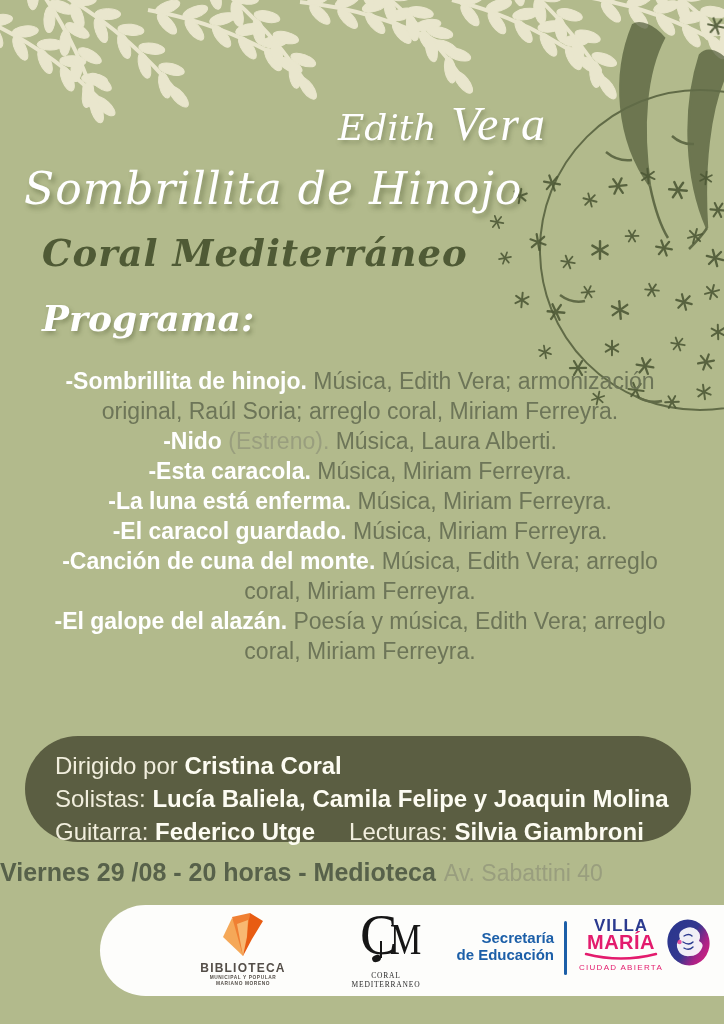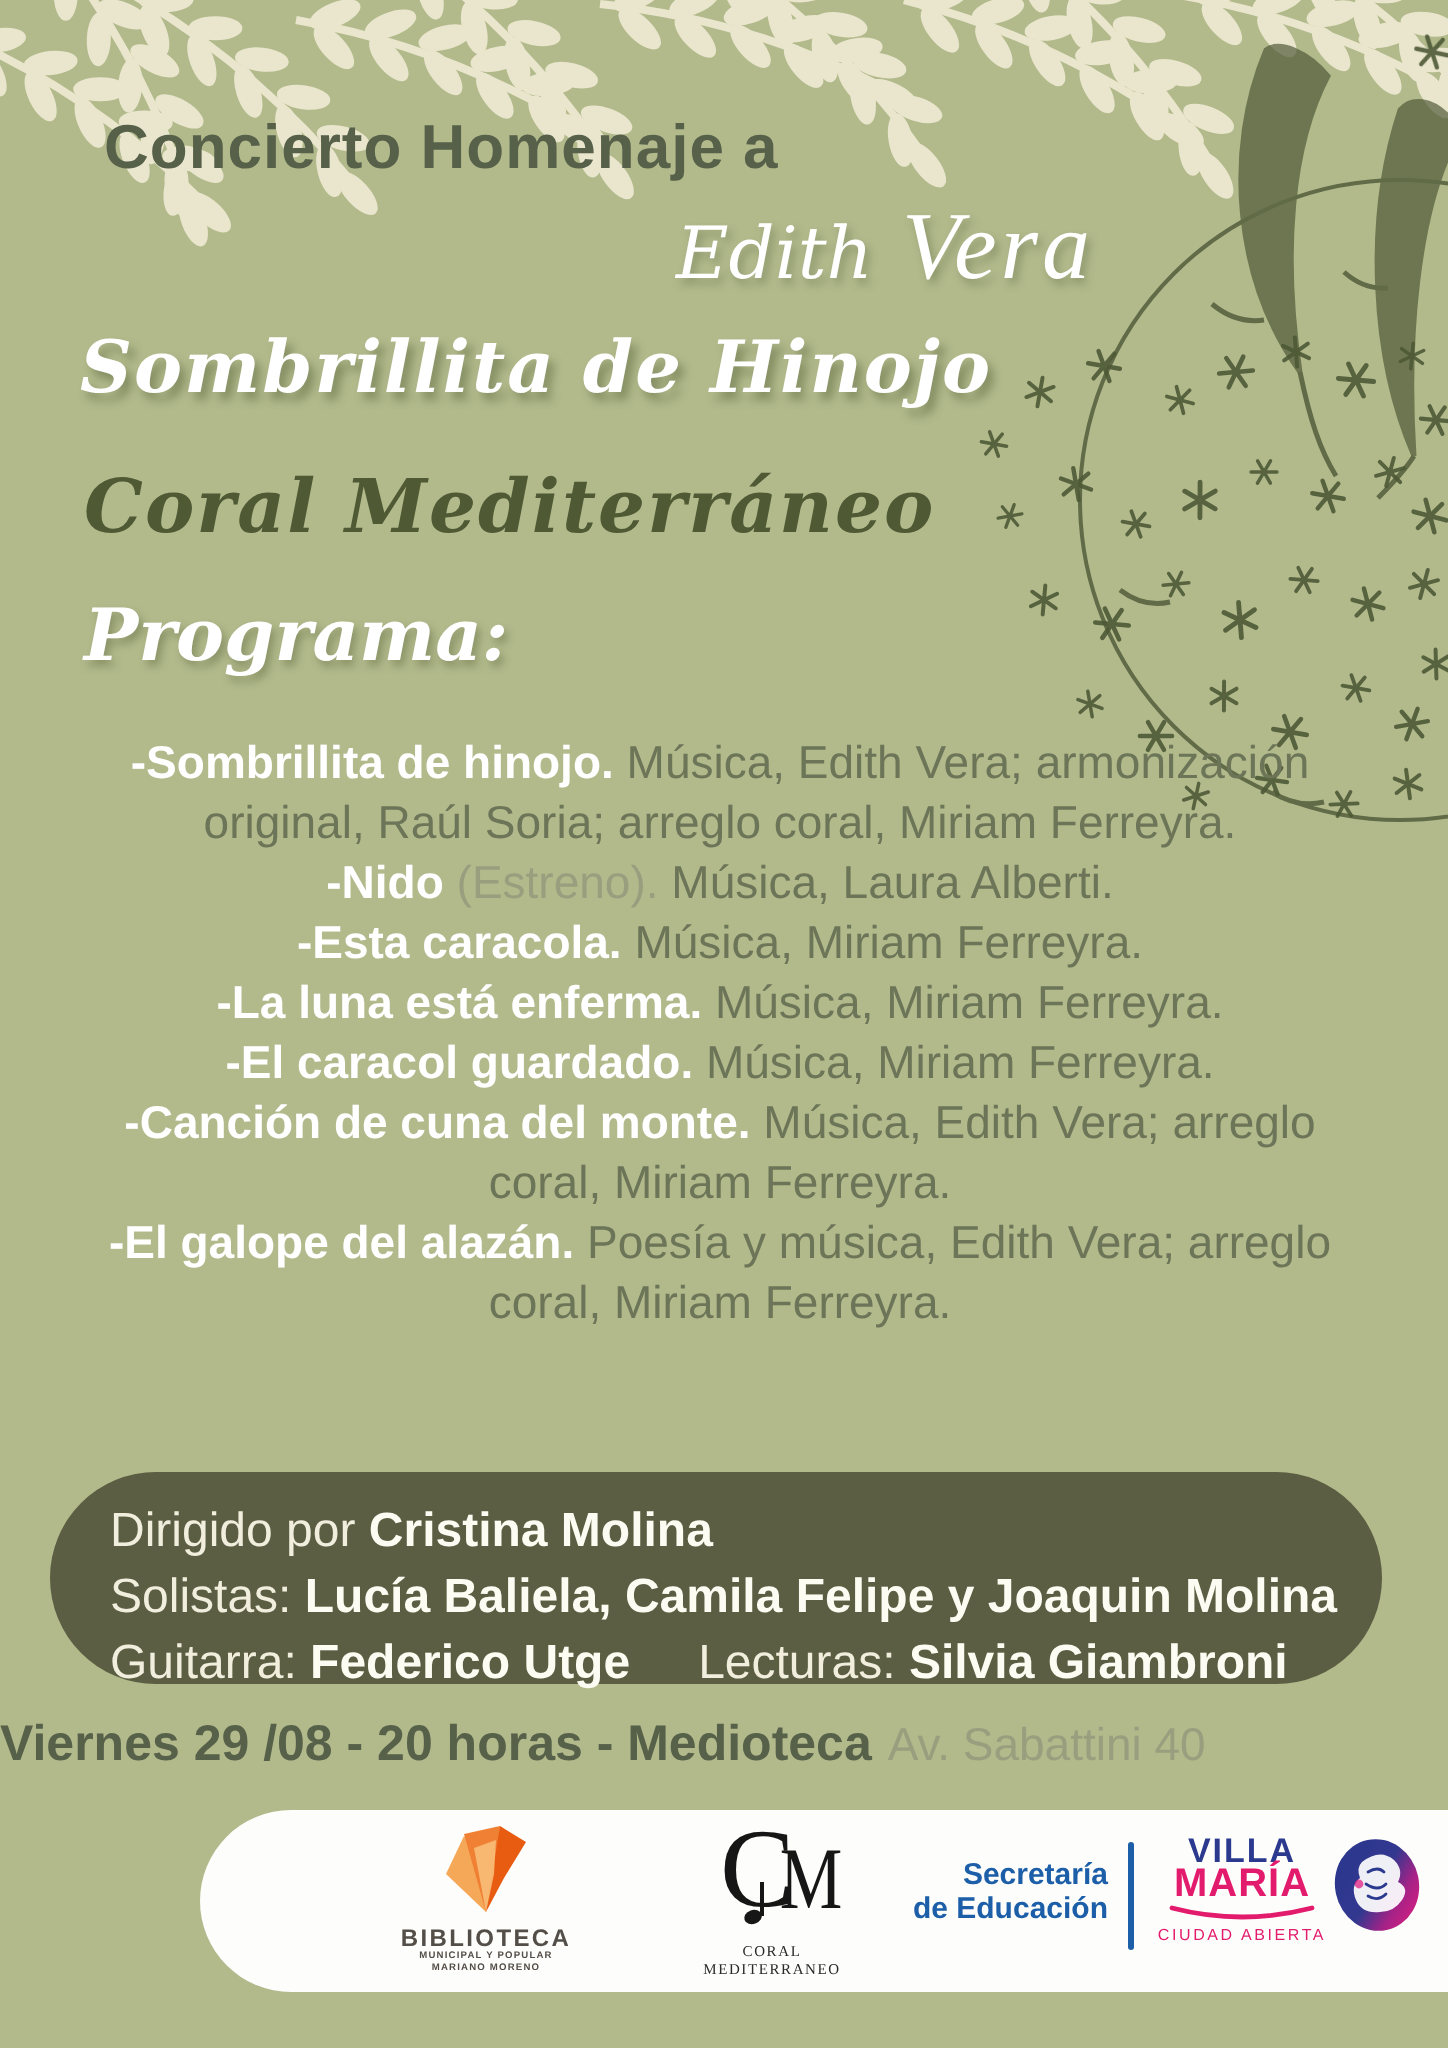--- a/index.html
+++ b/index.html
@@ -16,23 +16,23 @@
   .kicker{
     left:52px;top:56px;
     font-size:31px;font-weight:700;letter-spacing:.5px;
     color:var(--ink-dark,#57614a);
   }
   .honoree{left:338px;top:96px;white-space:nowrap;color:#fff;
     text-shadow:2px 3px 4px rgba(70,80,45,.35);}
   .honoree .first{font-family:"DejaVu Serif",serif;font-style:italic;font-weight:400;font-size:36px;}
   .honoree .last{font-family:Liberation Serif, serif;font-style:italic;font-weight:400;font-size:48px;margin-left:10px;letter-spacing:2px;}
   .main-title{
-    left:40px;top:163px;white-space:nowrap;
-    font-family:"DejaVu Serif",serif;font-style:italic;font-weight:700;
-    font-size:36px;letter-spacing:1px;color:#fff;
+    left:24px;top:163px;white-space:nowrap;
+    font-family:"DejaVu Serif",serif;font-style:italic;font-weight:400;
+    font-size:44px;letter-spacing:1px;color:#fff;
     text-shadow:3px 4px 5px rgba(77,88,48,.45);
   }
   .subtitle{
     left:42px;top:231px;white-space:nowrap;
     font-family:"DejaVu Serif",serif;font-style:italic;font-weight:700;
     font-size:37px;letter-spacing:1px;color:var(--ink-subtitle,#4f5a35);
   }
   .prog-heading{
     left:42px;top:297px;
     font-family:"DejaVu Serif",serif;font-style:italic;font-weight:700;
@@ -175,21 +175,20 @@
       <use href="#fl" transform="translate(678,344) rotate(10) scale(.85)"></use>
       <use href="#fl" transform="translate(706,362) rotate(50) scale(1)"></use>
       <use href="#fl" transform="translate(718,332) rotate(28) scale(.9)"></use>
       <use href="#fl" transform="translate(598,398) rotate(42) scale(.8)"></use>
       <use href="#fl" transform="translate(636,390) rotate(8) scale(.95)"></use>
       <use href="#fl" transform="translate(672,402) rotate(58) scale(.85)"></use>
       <use href="#fl" transform="translate(704,392) rotate(22) scale(.9)"></use>
     </g>
   </svg>
 
-  <div class="layer kicker">Concierto Homenaje a</div>
 
   <div class="layer honoree">
     <span class="first">Edith</span>
     <span class="last">Vera</span>
   </div>
 
   <div class="layer main-title">Sombrillita de Hinojo</div>
   <div class="layer subtitle">Coral Mediterráneo</div>
   <div class="layer prog-heading">Programa:</div>
 
@@ -197,21 +196,21 @@
     <p><b>-Sombrillita de hinojo.</b><span> Música, Edith Vera; armonización original, Raúl Soria; arreglo coral, Miriam Ferreyra.</span></p>
     <p><b>-Nido</b><span class="note"> (Estreno).</span><span> Música, Laura Alberti.</span></p>
     <p><b>-Esta caracola.</b><span> Música, Miriam Ferreyra.</span></p>
     <p><b>-La luna está enferma.</b><span> Música, Miriam Ferreyra.</span></p>
     <p><b>-El caracol guardado.</b><span> Música, Miriam Ferreyra.</span></p>
     <p><b>-Canción de cuna del monte.</b><span> Música, Edith Vera; arreglo coral, Miriam Ferreyra.</span></p>
     <p><b>-El galope del alazán.</b><span> Poesía y música, Edith Vera; arreglo coral, Miriam Ferreyra.</span></p>
   </div>
 
   <div class="layer credits">
-    <p><span>Dirigido por </span><b>Cristina Molina</b></p>
+    <p><span>Dirigido por </span><b>Cristina Coral</b></p>
     <p><span>Solistas: </span><b>Lucía Baliela, Camila Felipe y Joaquin Molina</b></p>
     <p><span>Guitarra: </span><b>Federico Utge</b><span class="gap"></span><span>Lecturas: </span><b>Silvia Giambroni</b></p>
   </div>
 
   <div class="layer dateline">
     <span class="when">Viernes 29 /08 - 20 horas - Medioteca</span><span class="where">Av. Sabattini 40</span>
   </div>
 
   <div class="logocard">
 

